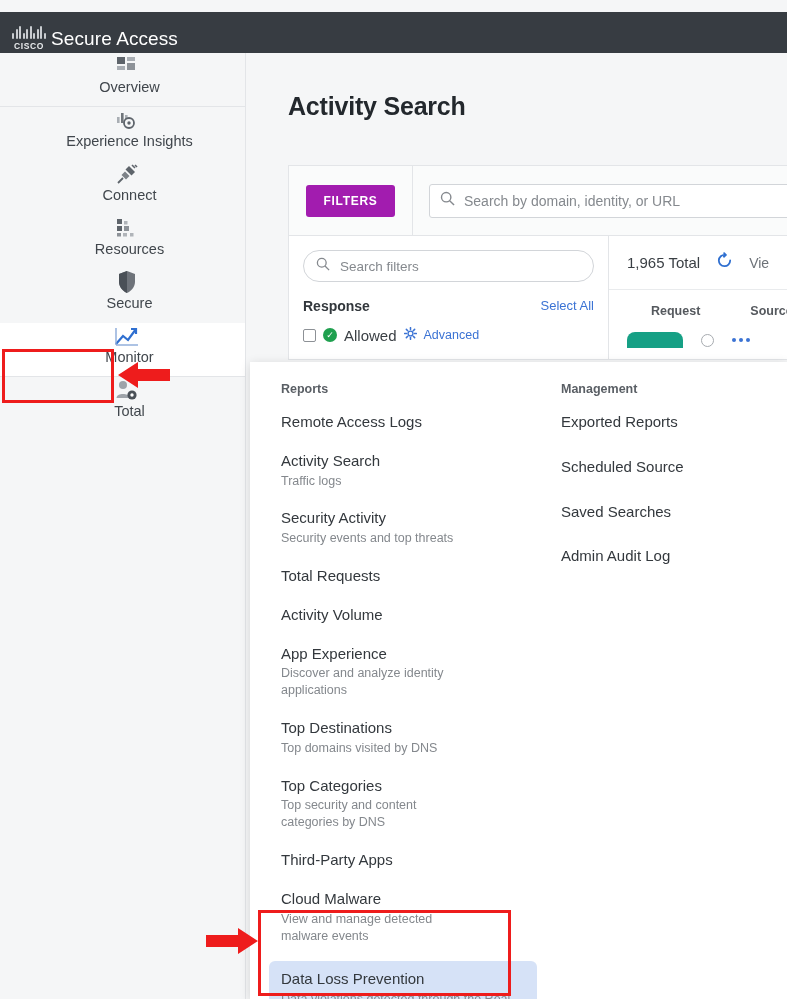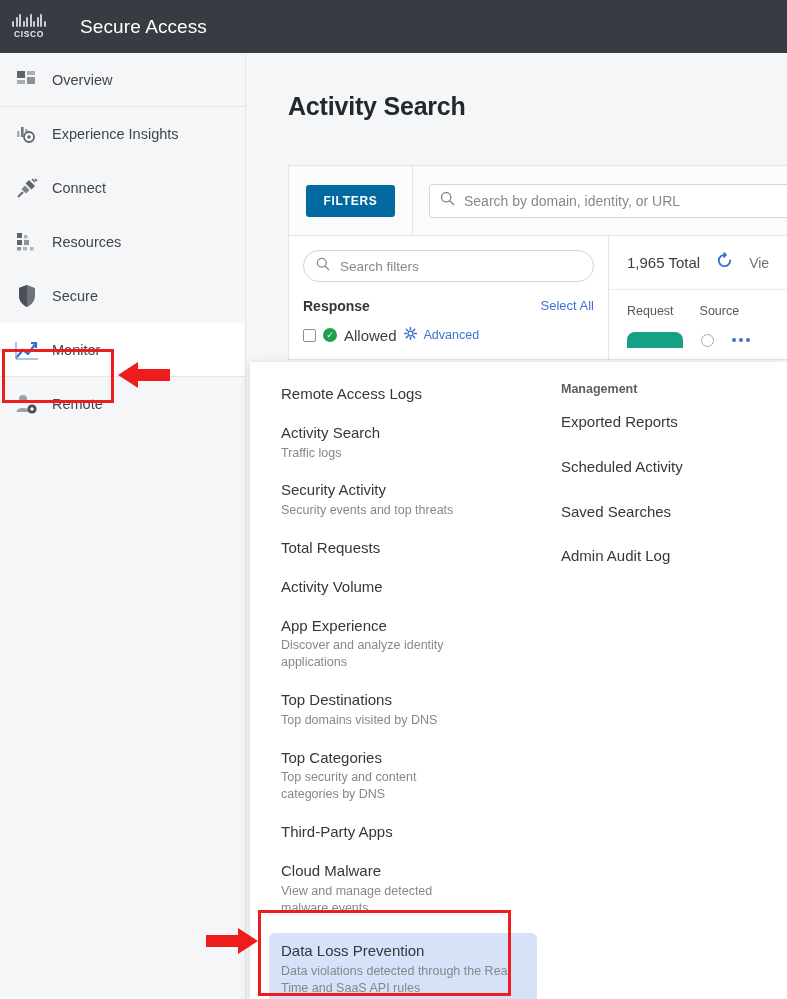--- a/index.html
+++ b/index.html
@@ -6,46 +6,46 @@
   html, body {
     width: 787px; height: 999px;
     font-family: "Liberation Sans", sans-serif;
     background: #ffffff;
     overflow: hidden;
   }
   #root { position: relative; width: 787px; height: 999px; background: #f5f6f7; }
 
   
   .topbar {
-    position: absolute; left: 0; top: 0; width: 787px; height: 53px;
+    position: absolute; left: 0; top: 12px; width: 787px; height: 53px;
     background: #373c42; display: flex; align-items: center;
   }
   .cisco-logo {
     margin-left: 8px; width: 42px; height: 32px;
     display: flex; flex-direction: column; align-items: center; justify-content: center;
   }
   .cisco-bars { display: flex; align-items: flex-end; height: 13px; gap: 1.5px; }
   .cisco-bars i { display: block; width: 2px; background: #c9ccd0; border-radius: 1px; }
   .cisco-word {
     font-size: 8.5px; letter-spacing: 0.6px; color: #e8eaec; font-weight: bold;
     margin-top: 2px; font-family: "Liberation Sans", sans-serif;
   }
   .app-title {
-    margin-left: 30px; color: #ffffff; font-size: 19px; font-weight: 400;
+    margin-left: 1px; color: #ffffff; font-size: 19px; font-weight: 400;
     letter-spacing: 0.1px;
   }
 
   
   .sidebar {
     position: absolute; left: 0; top: 53px; width: 246px; height: 946px;
     background: #f5f6f7; border-right: 1px solid #e3e5e8;
   }
   .nav-item {
     position: relative; height: 54px; display: flex; align-items: center;
-    padding-left: 8px; cursor: pointer;
+    padding-left: 8px; cursor: pointer; flex-direction: column;
   }
   .nav-item.sep-below { border-bottom: 1px solid #e3e5e8; }
   .nav-icon {
     width: 38px; min-width: 38px; height: 26px;
     display: flex; align-items: center; justify-content: center;
   }
   .nav-label { font-size: 14.5px; color: #40464c; margin-left: 6px; }
   .nav-item.active { background: #ffffff; }
 
   
@@ -62,21 +62,21 @@
   .search-card {
     position: absolute; left: 42px; top: 112px; width: 560px; height: 70px;
     background: #fafbfb; border: 1px solid #e3e5e8; border-bottom: none;
     display: flex; align-items: center;
   }
   .filters-cell {
     width: 124px; height: 70px; display: flex; align-items: center; justify-content: center;
     border-right: 1px solid #e3e5e8;
   }
   .filters-btn {
-    background: #0369a1; color: #fff; border: none; border-radius: 3px;
+    background: #a21caf; color: #fff; border: none; border-radius: 3px;
     font-size: 12px; font-weight: bold; letter-spacing: 0.7px;
     padding: 9px 17px; cursor: pointer; font-family: "Liberation Sans", sans-serif;
   }
   .search-cell { flex: 1; padding: 0 16px; }
   .search-box {
     height: 34px; background: #fff; border: 1px solid #d2d5d9; border-radius: 3px;
     display: flex; align-items: center; padding: 0 10px; gap: 9px;
   }
   .search-box .ph { font-size: 14px; color: #85898e; }
 
@@ -108,21 +108,21 @@
   .adv-link { font-size: 12.5px; color: #3b73d4; cursor: pointer; }
 
   .result-pane { flex: 1; }
   .result-top {
     height: 54px; display: flex; align-items: center; gap: 16px; padding-left: 18px;
     border-bottom: 1px solid #e9ebed;
   }
   .total-txt { font-size: 15px; color: #3a3f44; }
   .view-txt { font-size: 14px; color: #6d7278; }
   .col-head-row { display: flex; gap: 26px; padding: 14px 0 0 18px; }
-  .col-head { font-size: 12.5px; font-weight: normal; color: #55595e; }
+  .col-head { font-size: 12.5px; font-weight: bold; color: #55595e; margin-left: 24px; }
   .row-peek { display: flex; gap: 18px; padding: 14px 0 0 18px; align-items: center; }
   .badge-peek {
     width: 56px; height: 16px; background: #16a085; border-radius: 8px 8px 0 0;
   }
   .dots-peek { display: flex; gap: 3px; align-items: center; }
   .dots-peek i { width: 4px; height: 4px; background: #3b73d4; border-radius: 50%; display: block; }
   .circ-peek {
     width: 13px; height: 13px; border: 1.4px solid #a7abb0; border-radius: 50%;
   }
 
@@ -254,21 +254,21 @@
 
     <div class="nav-item">
       <span class="nav-icon">
         <svg width="22" height="20" viewBox="0 0 22 20">
           <circle cx="7" cy="5" r="4" fill="#9ea3a9"></circle>
           <path d="M0.5 18 C0.5 12.5 13.5 12.5 13.5 18 Z" fill="#9ea3a9"></path>
           <circle cx="16" cy="15" r="4.6" fill="#4a5057"></circle>
           <circle cx="16" cy="15" r="1.7" fill="#ffffff"></circle>
         </svg>
       </span>
-      <span class="nav-label">Remote</span>
+      <span class="nav-label">Total</span>
     </div>
   </div>
 
   <div class="main">
 
     <div class="page-title">Activity Search</div>
 
     <div class="search-card">
       <div class="filters-cell">
         <button class="filters-btn">FILTERS</button>
@@ -351,20 +351,21 @@
               <i></i>
             </span>
         </div>
       </div>
     </div>
   </div>
 
   <div class="mega">
 
     <div class="mega-col reports">
+      <div class="mega-head">Reports</div>
 
       <div class="mi">
         <div class="mi-title">Remote Access Logs</div>
       </div>
       <div class="mi">
         <div class="mi-title">Activity Search</div>
         <div class="mi-sub">Traffic logs</div>
       </div>
       <div class="mi">
         <div class="mi-title">Security Activity</div>
@@ -400,21 +401,21 @@
         <div class="mi-sub">Data violations detected through the Real Time and SaaS API rules</div>
       </div>
     </div>
 
     <div class="mega-col management">
       <div class="mega-head">Management</div>
       <div class="mi" style="margin-bottom:20px">
         <div class="mi-title">Exported Reports</div>
       </div>
       <div class="mi" style="margin-bottom:20px">
-        <div class="mi-title">Scheduled Activity</div>
+        <div class="mi-title">Scheduled Source</div>
       </div>
       <div class="mi" style="margin-bottom:20px">
         <div class="mi-title">Saved Searches</div>
       </div>
       <div class="mi">
         <div class="mi-title">Admin Audit Log</div>
       </div>
     </div>
   </div>
 

